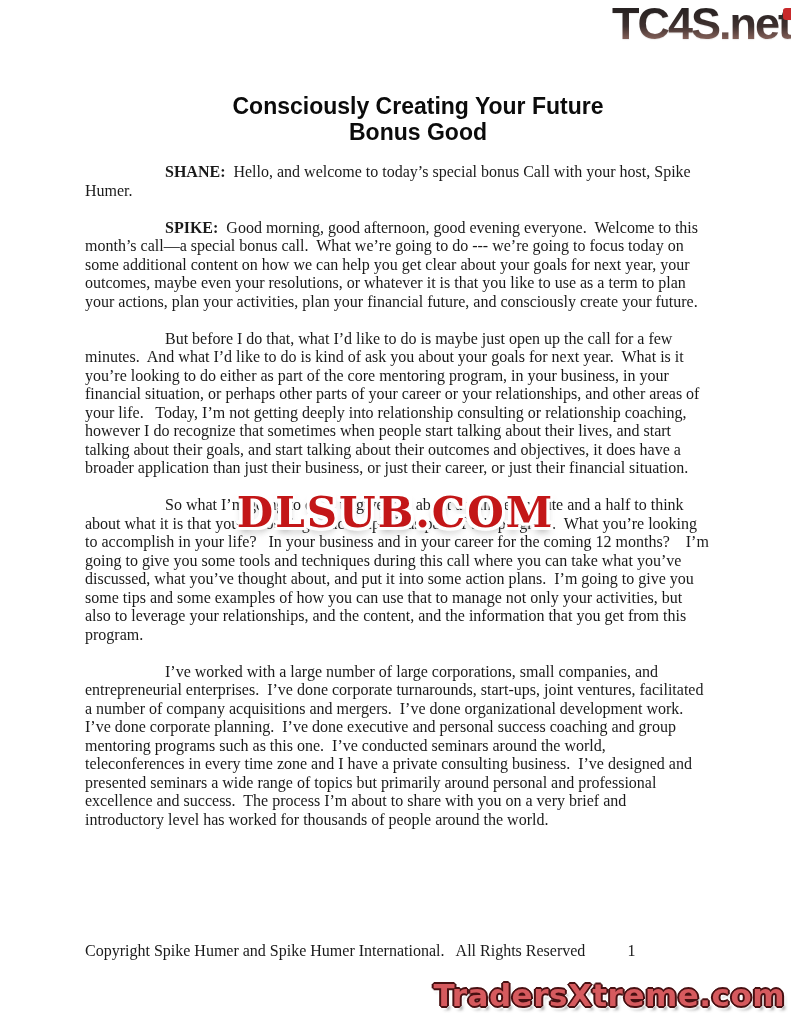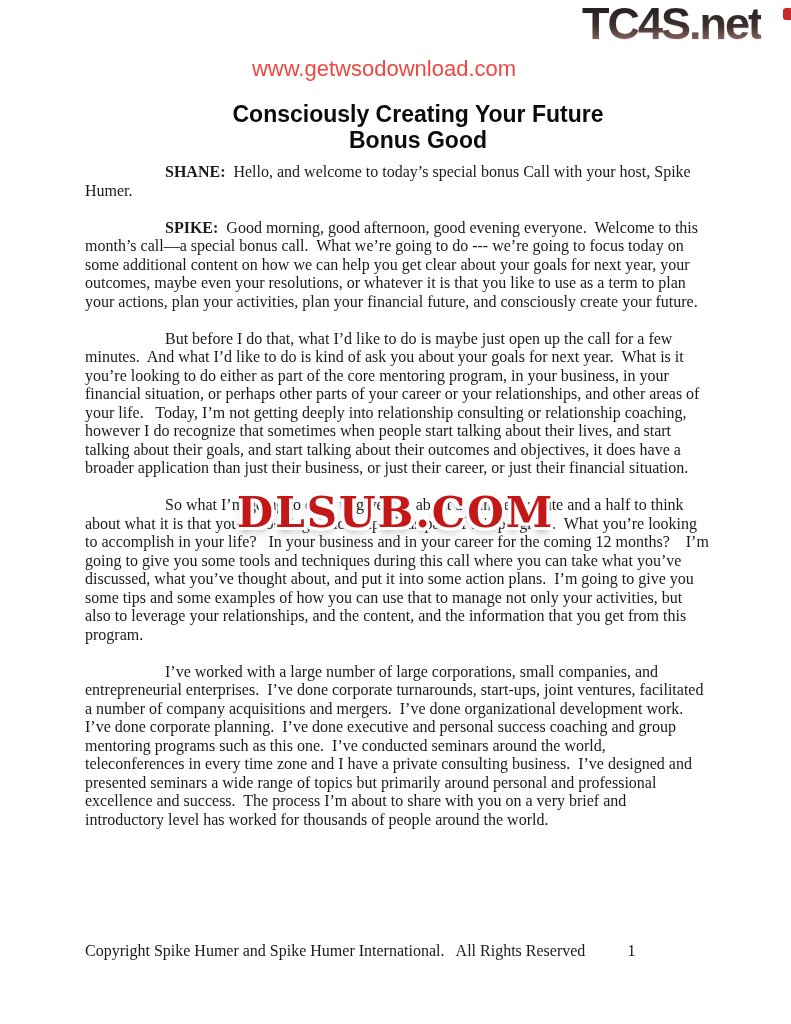--- a/index.html
+++ b/index.html
@@ -11,21 +11,21 @@
     background: #ffffff;
     overflow: hidden;
     font-family: "Liberation Serif", serif;
     color: #1a1a1a;
   }
 
   
   .tc4s-logo {
     position: absolute;
     top: 0px;
-    right: 30px;
+    right: 0;
     font-family: "Liberation Sans", sans-serif;
     font-weight: bold;
     font-size: 45px;
     line-height: 48px;
     letter-spacing: -2px;
     background: linear-gradient(180deg, var(--tc4s-top) 12%, #453634 55%, var(--tc4s-bottom) 88%);
     -webkit-background-clip: text;
     background-clip: text;
     color: transparent;
     text-shadow: 0 1px 1px rgba(0,0,0,0.08);
@@ -49,21 +49,21 @@
     width: 768px;
     text-align: center;
     font-family: "Liberation Sans", sans-serif;
     font-size: 22px;
     line-height: 24px;
     color: var(--url-red);
   }
 
   .page-title {
     position: absolute;
-    top: 101px;
+    top: 93px;
     left: 45px;
     width: 746px;
     text-align: center;
     font-family: "Liberation Sans", sans-serif;
     font-weight: bold;
     font-size: 23px;
     line-height: 26px;
     color: #0b0b0b;
   }
 
@@ -138,35 +138,35 @@
   }
 </style>
 </head>
 <body>
 
 <div class="page">
 
   <div class="tc4s-logo">TC4S.net</div>
   <div class="corner-red-mark"></div>
 
-  <div class="site-url">www.getwsodownload.com</div>
 
   <div class="page-title">
     <div>Consciously Creating Your Future</div>
     <div>Bonus Good</div>
   </div>
 
   <div class="transcript">
     <p><span class="speaker">SHANE:</span><span>  Hello, and welcome to today’s special bonus Call with your host, Spike Humer.</span></p>
     <p><span class="speaker">SPIKE:</span><span>  Good morning, good afternoon, good evening everyone.  Welcome to this month’s call—a special bonus call.  What we’re going to do --- we’re going to focus today on some additional content on how we can help you get clear about your goals for next year, your outcomes, maybe even your resolutions, or whatever it is that you like to use as a term to plan your actions, plan your activities, plan your financial future, and consciously create your future.</span></p>
     <p><span class="speaker"></span><span>But before I do that, what I’d like to do is maybe just open up the call for a few minutes.  And what I’d like to do is kind of ask you about your goals for next year.  What is it you’re looking to do either as part of the core mentoring program, in your business, in your financial situation, or perhaps other parts of your career or your relationships, and other areas of your life.   Today, I’m not getting deeply into relationship consulting or relationship coaching, however I do recognize that sometimes when people start talking about their lives, and start talking about their goals, and start talking about their outcomes and objectives, it does have a broader application than just their business, or just their career, or just their financial situation.</span></p>
     <p><span class="speaker"></span><span>So what I’m going to do is to give you about a minute, minute and a half to think about what it is that you’re looking to accomplish as part of this program.  What you’re looking to accomplish in your life?   In your business and in your career for the coming 12 months?    I’m going to give you some tools and techniques during this call where you can take what you’ve discussed, what you’ve thought about, and put it into some action plans.  I’m going to give you some tips and some examples of how you can use that to manage not only your activities, but also to leverage your relationships, and the content, and the information that you get from this program.</span></p>
     <p><span class="speaker"></span><span>I’ve worked with a large number of large corporations, small companies, and entrepreneurial enterprises.  I’ve done corporate turnarounds, start-ups, joint ventures, facilitated a number of company acquisitions and mergers.  I’ve done organizational development work.  I’ve done corporate planning.  I’ve done executive and personal success coaching and group mentoring programs such as this one.  I’ve conducted seminars around the world, teleconferences in every time zone and I have a private consulting business.  I’ve designed and presented seminars a wide range of topics but primarily around personal and professional excellence and success.  The process I’m about to share with you on a very brief and introductory level has worked for thousands of people around the world.</span></p>
   </div>
 
   <div class="dlsub-watermark">DLSUB.COM</div>
 
   <div class="page-footer">
     <span class="copyright">Copyright Spike Humer and Spike Humer International.   All Rights Reserved</span><span class="page-number">1</span>
   </div>
 
+  <div class="tradersxtreme-logo">TradersXtreme.com</div>
 
 </div>
 
 </body></html>

